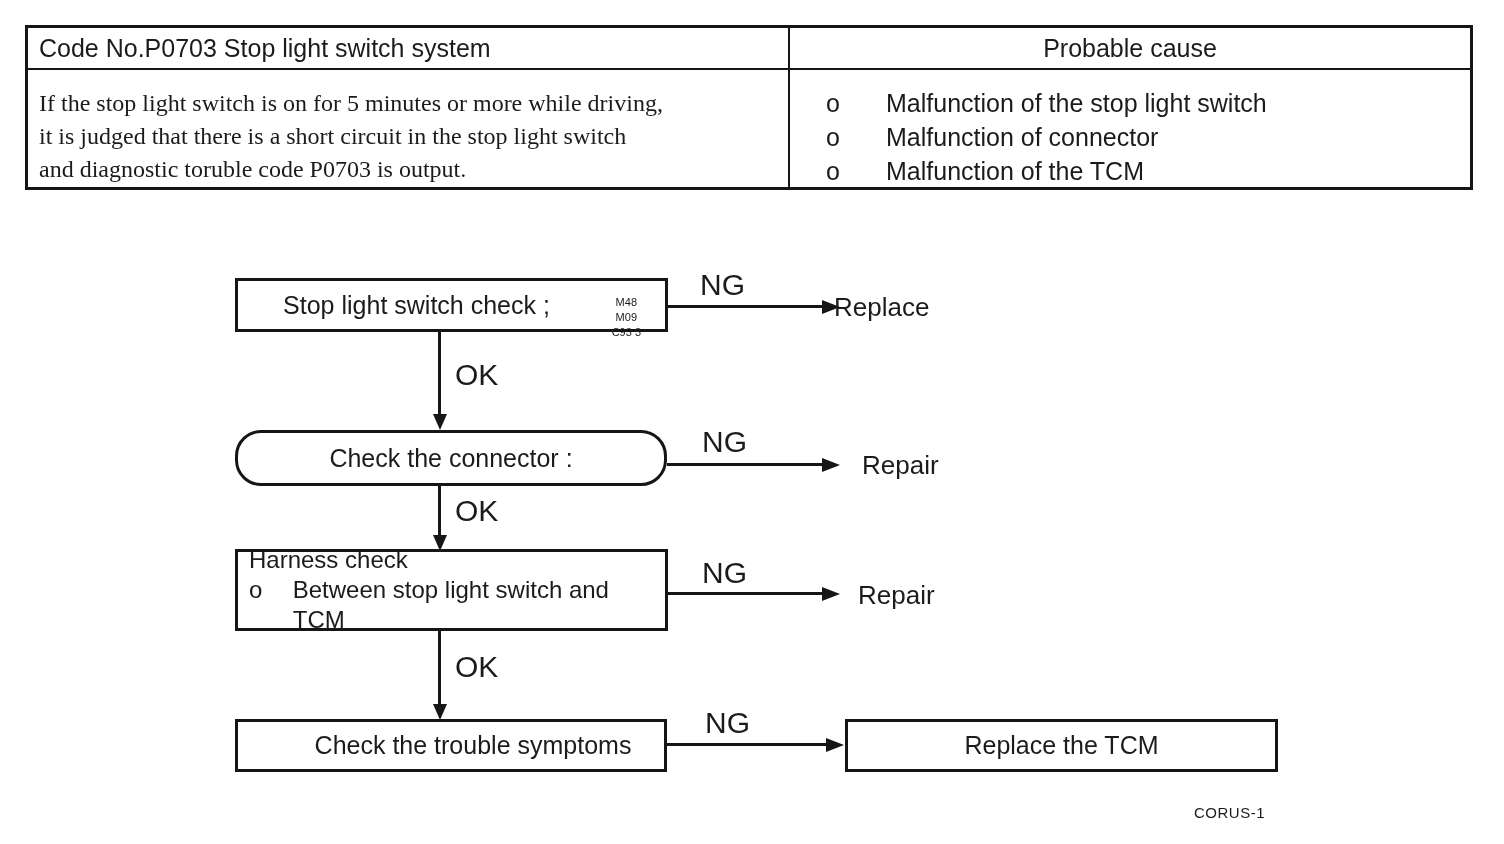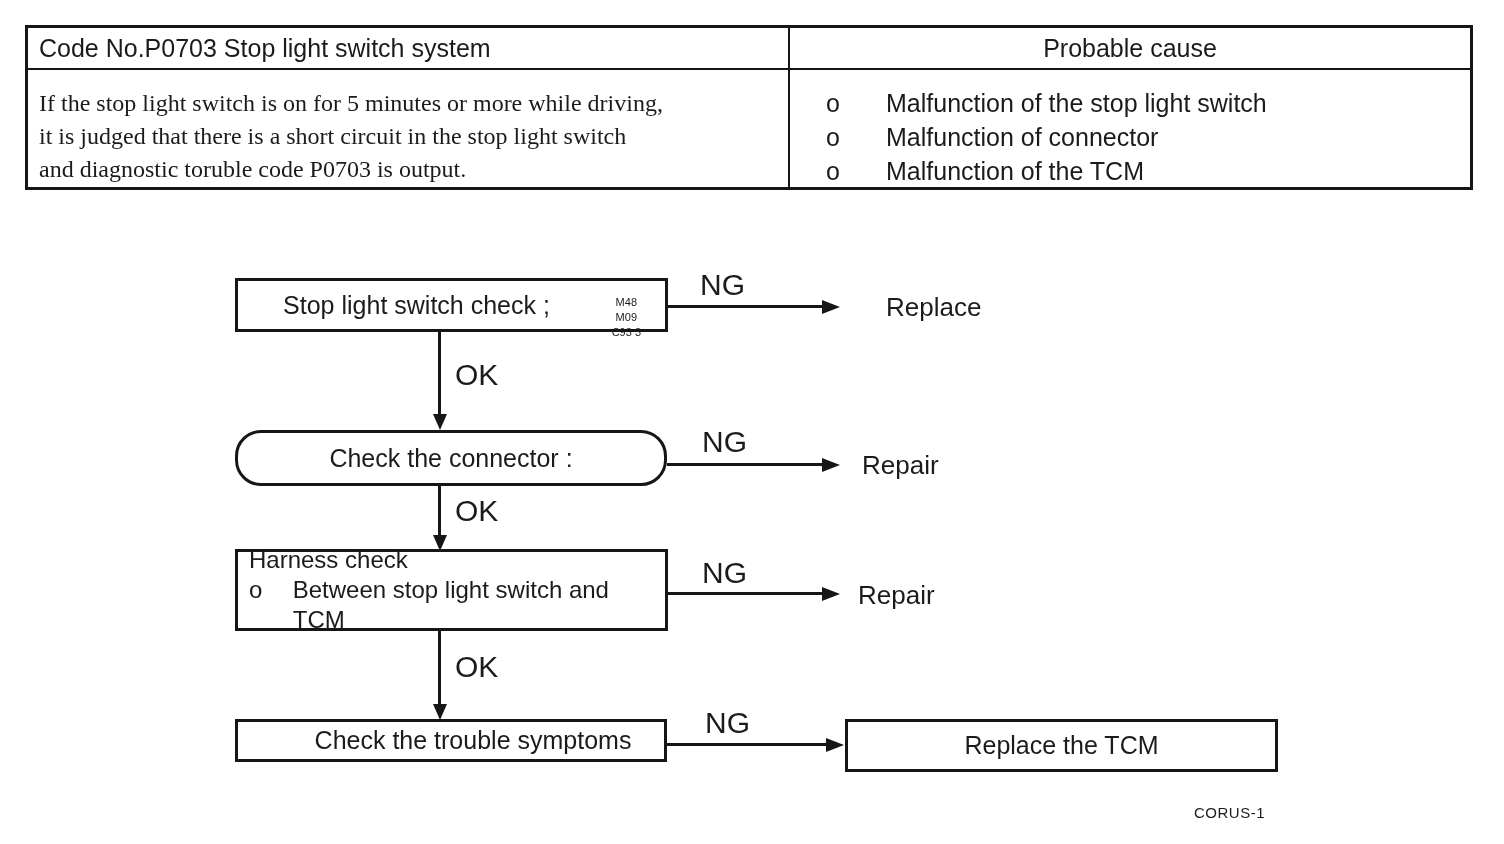--- a/index.html
+++ b/index.html
@@ -116,21 +116,21 @@
     <span>Stop light switch check ;</span>
     <div class="codes">
       <div>M48</div>
       <div>M09</div>
       <div>C93 3</div>
     </div>
   </div>
   <div class="hline" style="left:668px; top:305px; width:156px;"></div>
   <div class="tri-right" style="left:822px; top:299.5px;"></div>
   <div class="branch-lbl" style="left:700px; top:268px;">NG</div>
-  <div class="result-lbl" style="left:886px; top:292px;">Replace</div>
+  <div class="result-lbl" style="left:834px; top:292px;">Replace</div>
 
   <div class="vline" style="left:438px; top:332px; height:86px;"></div>
   <div class="tri-down" style="left:432.5px; top:414px;"></div>
   <div class="branch-lbl" style="left:455px; top:358px;">OK</div>
 
   <div class="fbox" style="left:235px; top:430px; width:432px; height:56px;border-radius:26px;">
     <span>Check the connector :</span>
   </div>
   <div class="hline" style="left:667px; top:463px; width:157px;"></div>
   <div class="tri-right" style="left:822px; top:457.5px;"></div>
@@ -152,21 +152,21 @@
   </div>
   <div class="hline" style="left:668px; top:592px; width:156px;"></div>
   <div class="tri-right" style="left:822px; top:586.5px;"></div>
   <div class="branch-lbl" style="left:702px; top:556px;">NG</div>
   <div class="result-lbl" style="left:858px; top:580px;">Repair</div>
 
   <div class="vline" style="left:438px; top:631px; height:80px;"></div>
   <div class="tri-down" style="left:432.5px; top:704px;"></div>
   <div class="branch-lbl" style="left:455px; top:650px;">OK</div>
 
-  <div class="fbox" style="left:235px; top:719px; width:432px; height:43px;padding-left:44px;">
+  <div class="fbox" style="left:235px; top:719px; width:432px; height:53px;padding-left:44px;">
     <span>Check the trouble symptoms</span>
   </div>
   <div class="hline" style="left:667px; top:743px; width:160px;"></div>
   <div class="tri-right" style="left:826px; top:737.5px;"></div>
   <div class="branch-lbl" style="left:705px; top:706px;">NG</div>
 
   <div class="fbox" style="left:845px; top:719px; width:433px; height:53px;">
     <span>Replace the TCM</span>
   </div>
 

